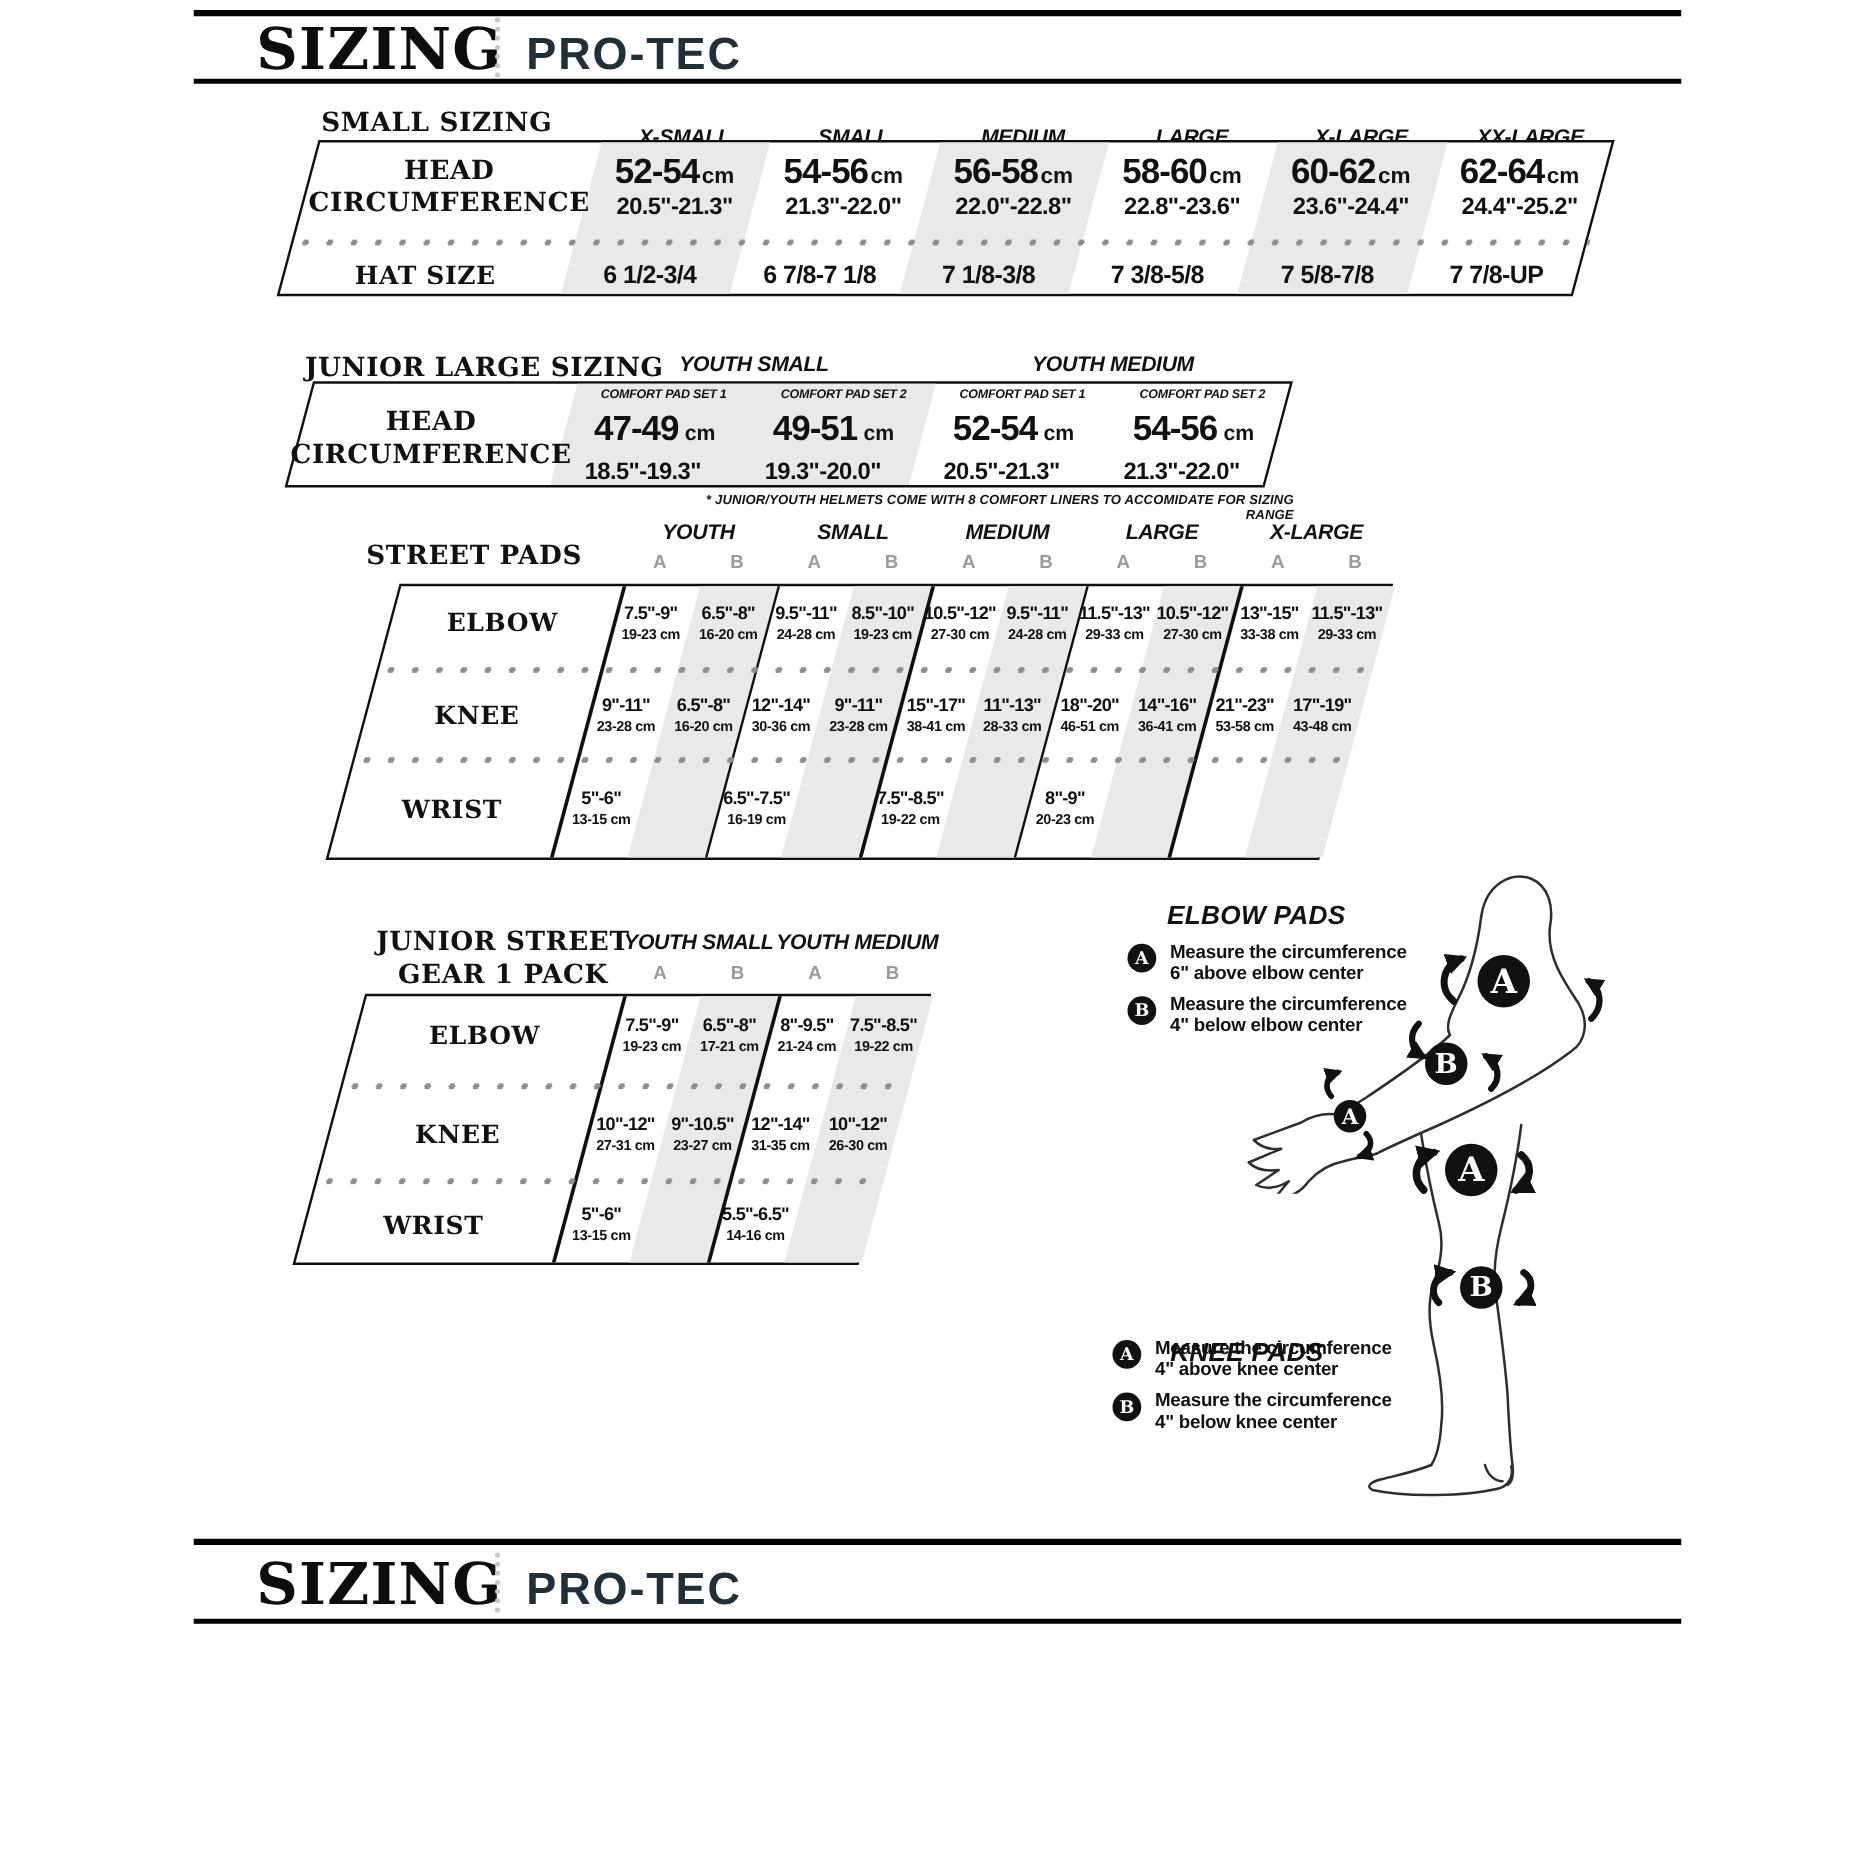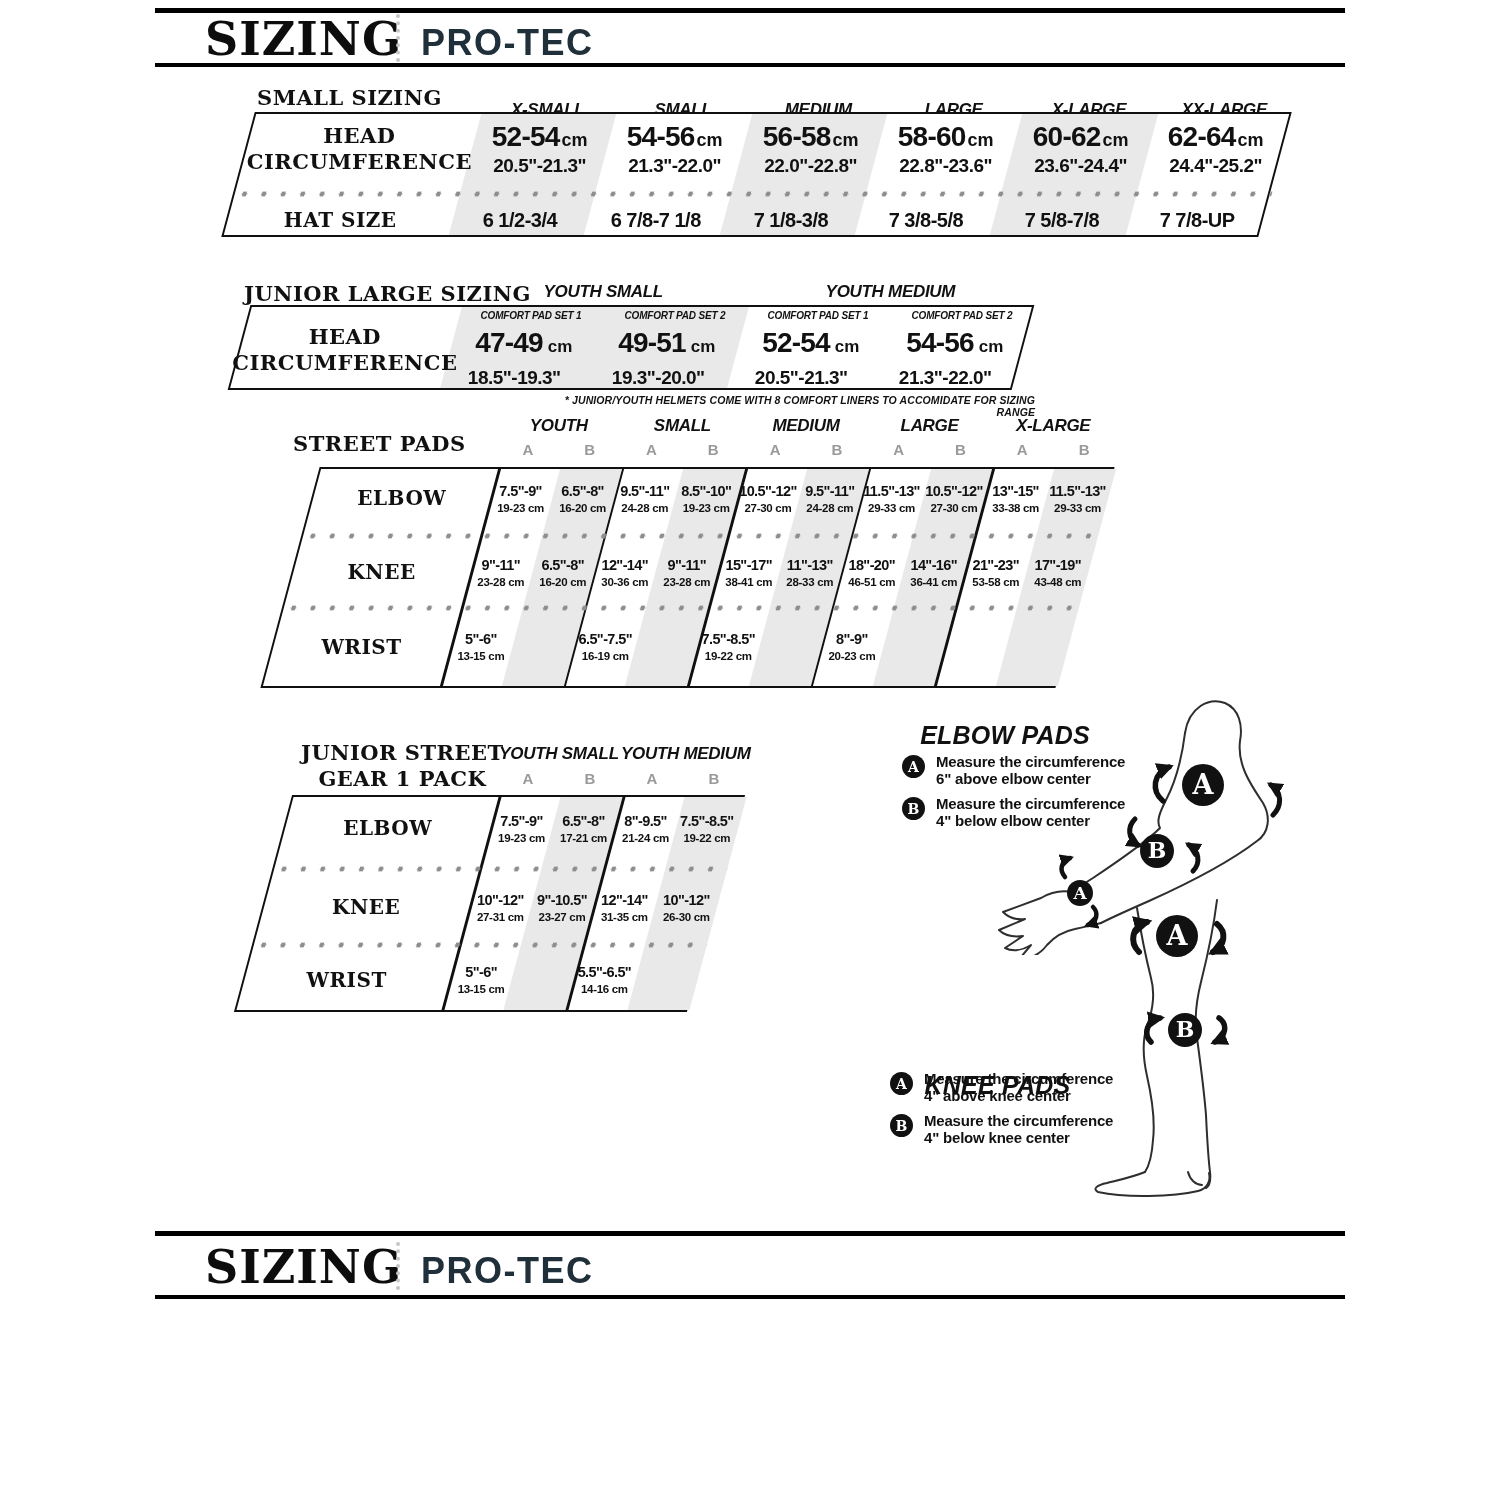--- a/index.html
+++ b/index.html
@@ -52,21 +52,21 @@
   .rowlabel-sm { font-family:"DejaVu Serif", serif; font-weight:700; font-size:20px; letter-spacing:0.5px; }
   .padset { font-style:italic; font-weight:700; font-size:10px; letter-spacing:-0.2px; }
 
   
   .pin { font-weight:700; font-size:14.5px; letter-spacing:-0.6px; }
   .pcm { font-weight:700; font-size:11.5px; letter-spacing:-0.3px; margin-top:3px; }
 
   .footnote { position:absolute; font-style:italic; font-weight:700; font-size:10.5px; letter-spacing:0.1px; text-align:right; }
 
   
-  .info-title { position:absolute; font-style:italic; font-weight:700; font-size:25px; text-align:center; letter-spacing:0.2px; }
+  .info-title { position:absolute; font-style:italic; font-weight:700; font-size:21px; text-align:center; letter-spacing:0.2px; }
   .info-items { position:absolute; }
   .info-item { display:flex; align-items:flex-start; margin-bottom:8px; }
   .badge {
     width:23px; height:23px; border-radius:50%; background:#111; color:#fff;
     font-family:"DejaVu Serif", serif; font-weight:700; font-size:14px;
     display:flex; align-items:center; justify-content:center; flex:0 0 23px; margin-top:2px;
   }
   .info-text { margin-left:11px; font-weight:700; font-size:15px; line-height:17px; letter-spacing:-0.2px; }
 
   svg .outline { fill:none; stroke:#2e2e2e; stroke-width:2; stroke-linecap:round; stroke-linejoin:round; }

